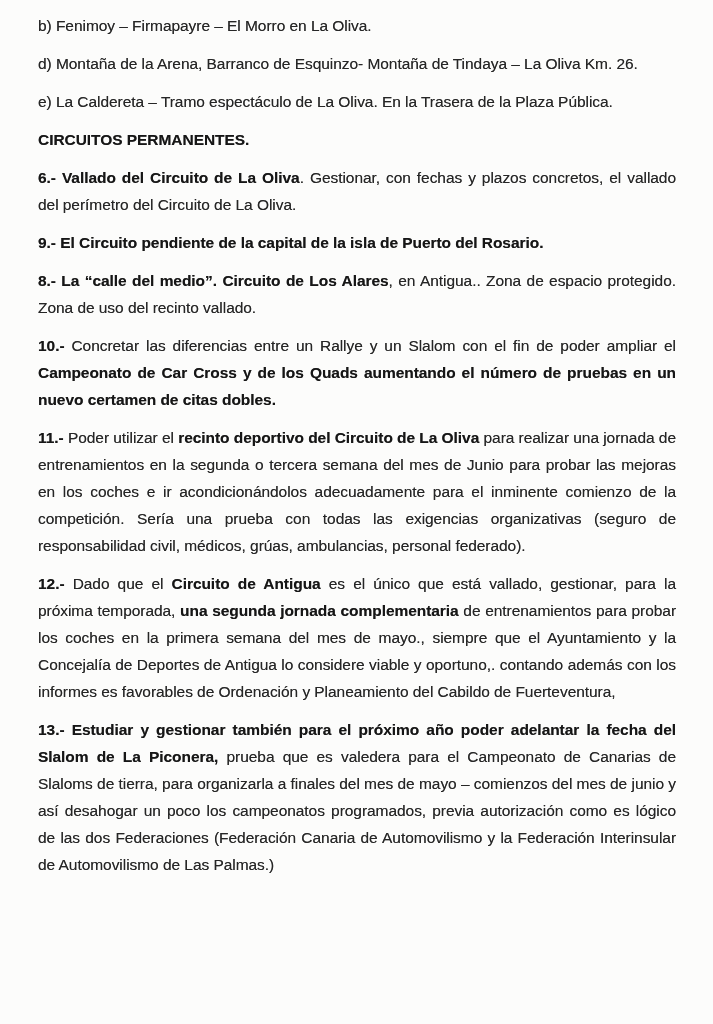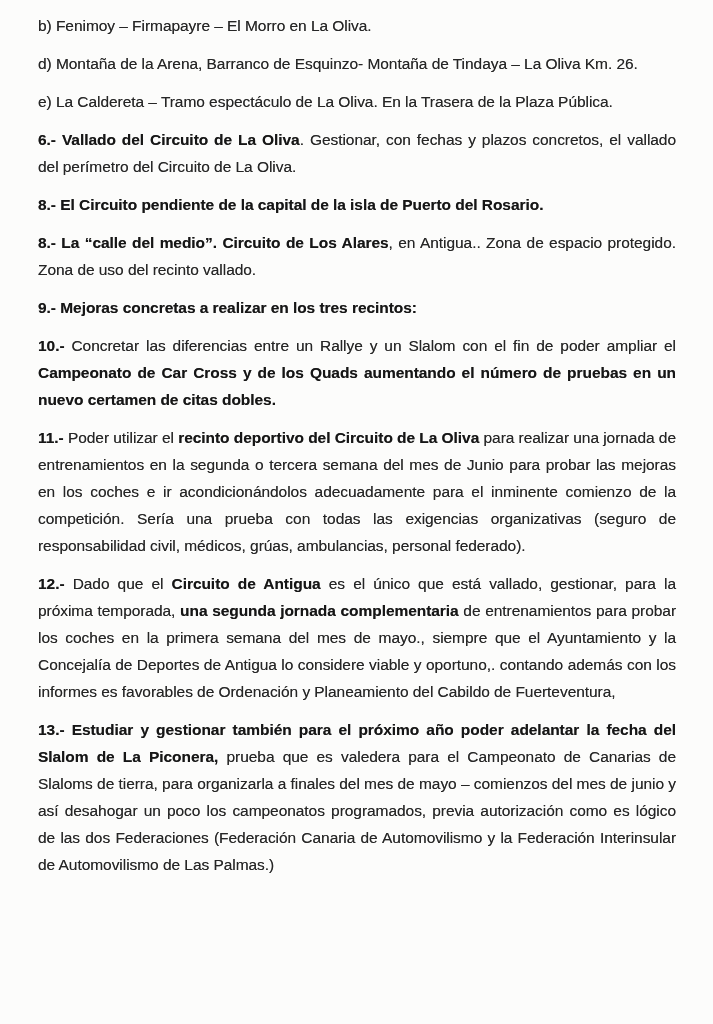--- a/index.html
+++ b/index.html
@@ -42,22 +42,22 @@
   }
 </style>
 </head>
 <body>
 
 <div class="canvas">
   <div class="doc-page">
       <p class="par"><span class="r">b) Fenimoy – Firmapayre – El Morro en La Oliva.</span></p>
       <p class="par"><span class="r">d) Montaña de la Arena, Barranco de Esquinzo- Montaña de Tindaya – La Oliva Km. 26.</span></p>
       <p class="par"><span class="r">e) La Caldereta – Tramo espectáculo de La Oliva. En la Trasera de la Plaza Pública.</span></p>
+      <p class="par"><span class="b">CIRCUITOS PERMANENTES.</span></p>
       <p class="par"><span class="b">6.- Vallado del Circuito de La Oliva</span><span class="r">. Gestionar, con fechas y plazos concretos, el vallado del perímetro del Circuito de La Oliva.</span></p>
-      <p class="par"><span class="b">8.- El Circuito pendiente de la capital de la isla de  Puerto del Rosario.</span></p>
+      <p class="par"><span class="b">9.- El Circuito pendiente de la capital de la isla de  Puerto del Rosario.</span></p>
       <p class="par"><span class="b">8.- La “calle del medio”.  Circuito de Los Alares</span><span class="r">, en Antigua.. Zona de espacio protegido. Zona de uso del recinto vallado.</span></p>
-      <p class="par"><span class="b">9.- Mejoras concretas  a realizar en los tres recintos:</span></p>
       <p class="par"><span class="b">10.-</span><span class="r"> Concretar las diferencias entre un Rallye y un Slalom con el fin de poder ampliar el </span><span class="b">Campeonato de Car Cross y de los Quads aumentando el número de pruebas en un nuevo certamen de citas dobles.</span></p>
       <p class="par"><span class="b">11.-</span><span class="r"> Poder utilizar el </span><span class="b">recinto deportivo del Circuito de La Oliva</span><span class="r"> para  realizar una jornada de entrenamientos en la segunda o tercera semana del mes de Junio para probar las mejoras en los coches e ir acondicionándolos adecuadamente para el inminente comienzo de la competición. Sería una prueba con todas las exigencias organizativas (seguro de responsabilidad civil, médicos, grúas, ambulancias, personal federado).</span></p>
       <p class="par"><span class="b">12.-</span><span class="r"> Dado que el </span><span class="b">Circuito de Antigua</span><span class="r"> es el único que está vallado, gestionar, para la próxima temporada, </span><span class="b">una segunda jornada complementaria</span><span class="r"> de entrenamientos para probar los coches en la primera semana del mes de mayo.,  siempre que el Ayuntamiento y  la Concejalía de Deportes de Antigua lo considere viable y oportuno,. contando además con los informes es favorables de Ordenación y Planeamiento del Cabildo de Fuerteventura,</span></p>
       <p class="par"><span class="b">13.- Estudiar y gestionar también para el próximo año poder adelantar la fecha del Slalom de La Piconera,</span><span class="r"> prueba que es valedera para el Campeonato de Canarias de Slaloms de tierra, para  organizarla  a finales del mes de mayo – comienzos del mes de junio y así  desahogar un poco los campeonatos  programados, previa autorización como es lógico  de las dos Federaciones (Federación Canaria  de Automovilismo y  la Federación Interinsular de Automovilismo de Las Palmas.)</span></p>
     </div>
 </div>
 
 </body></html>

